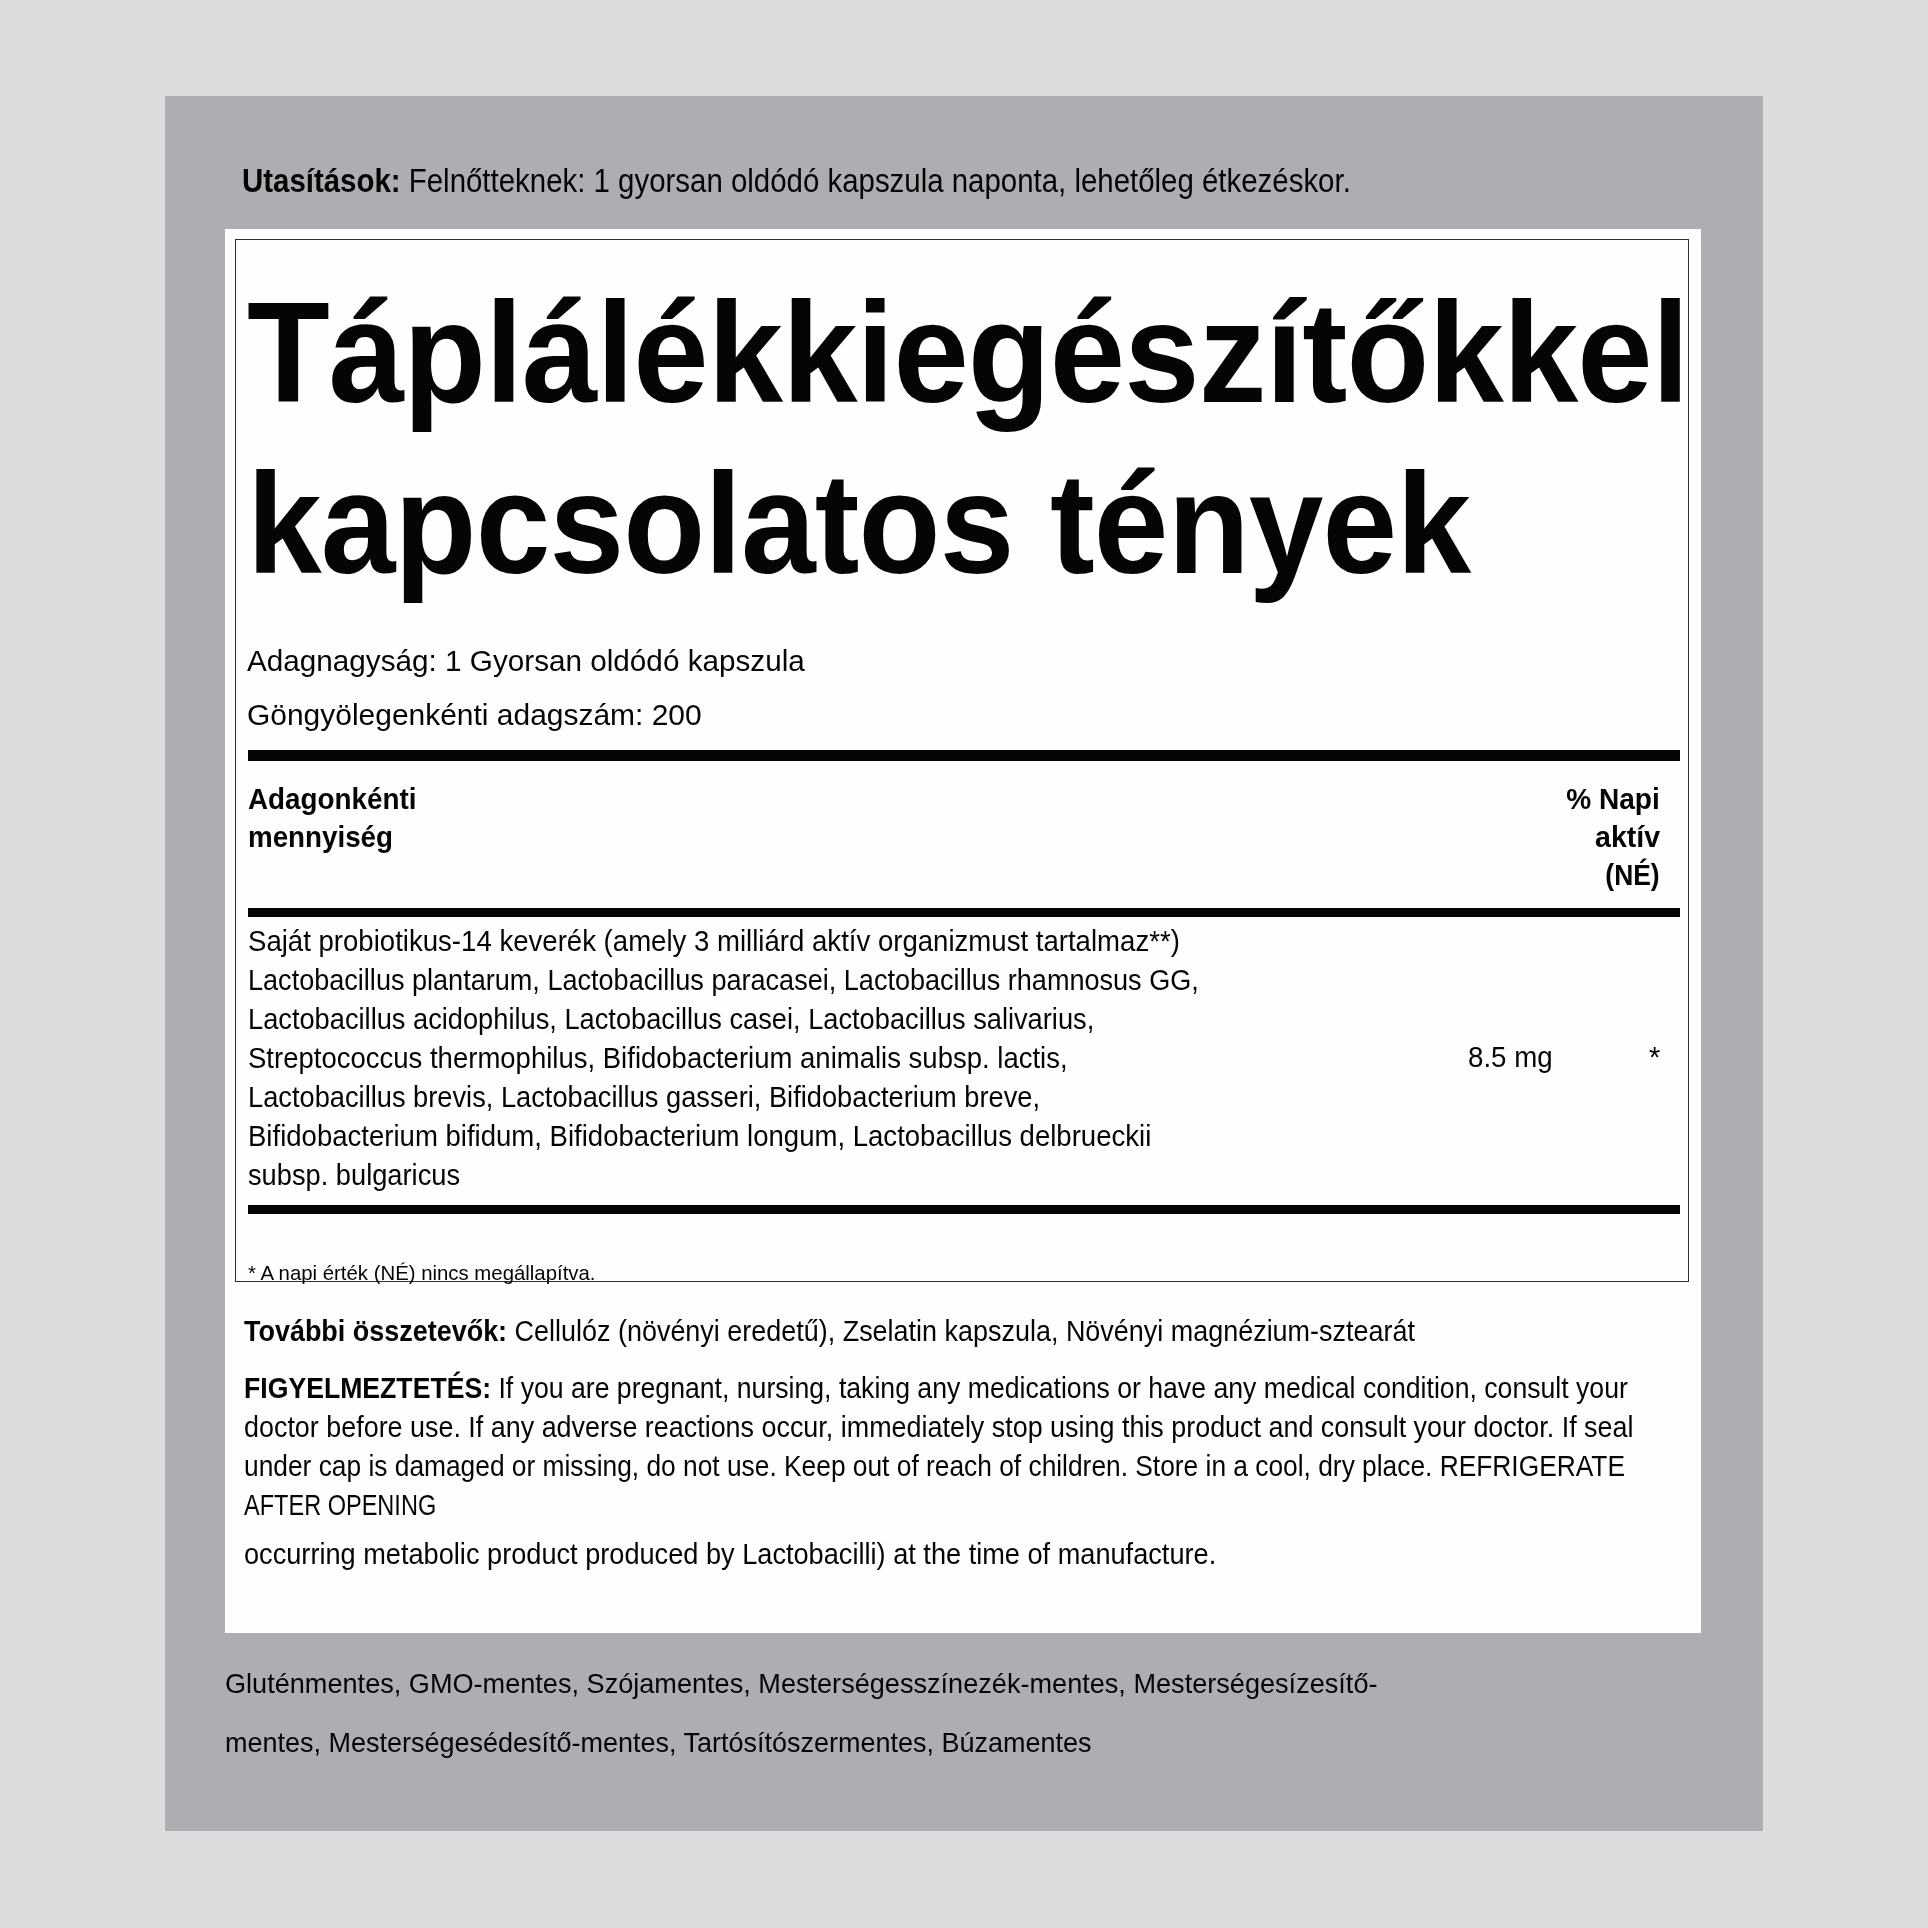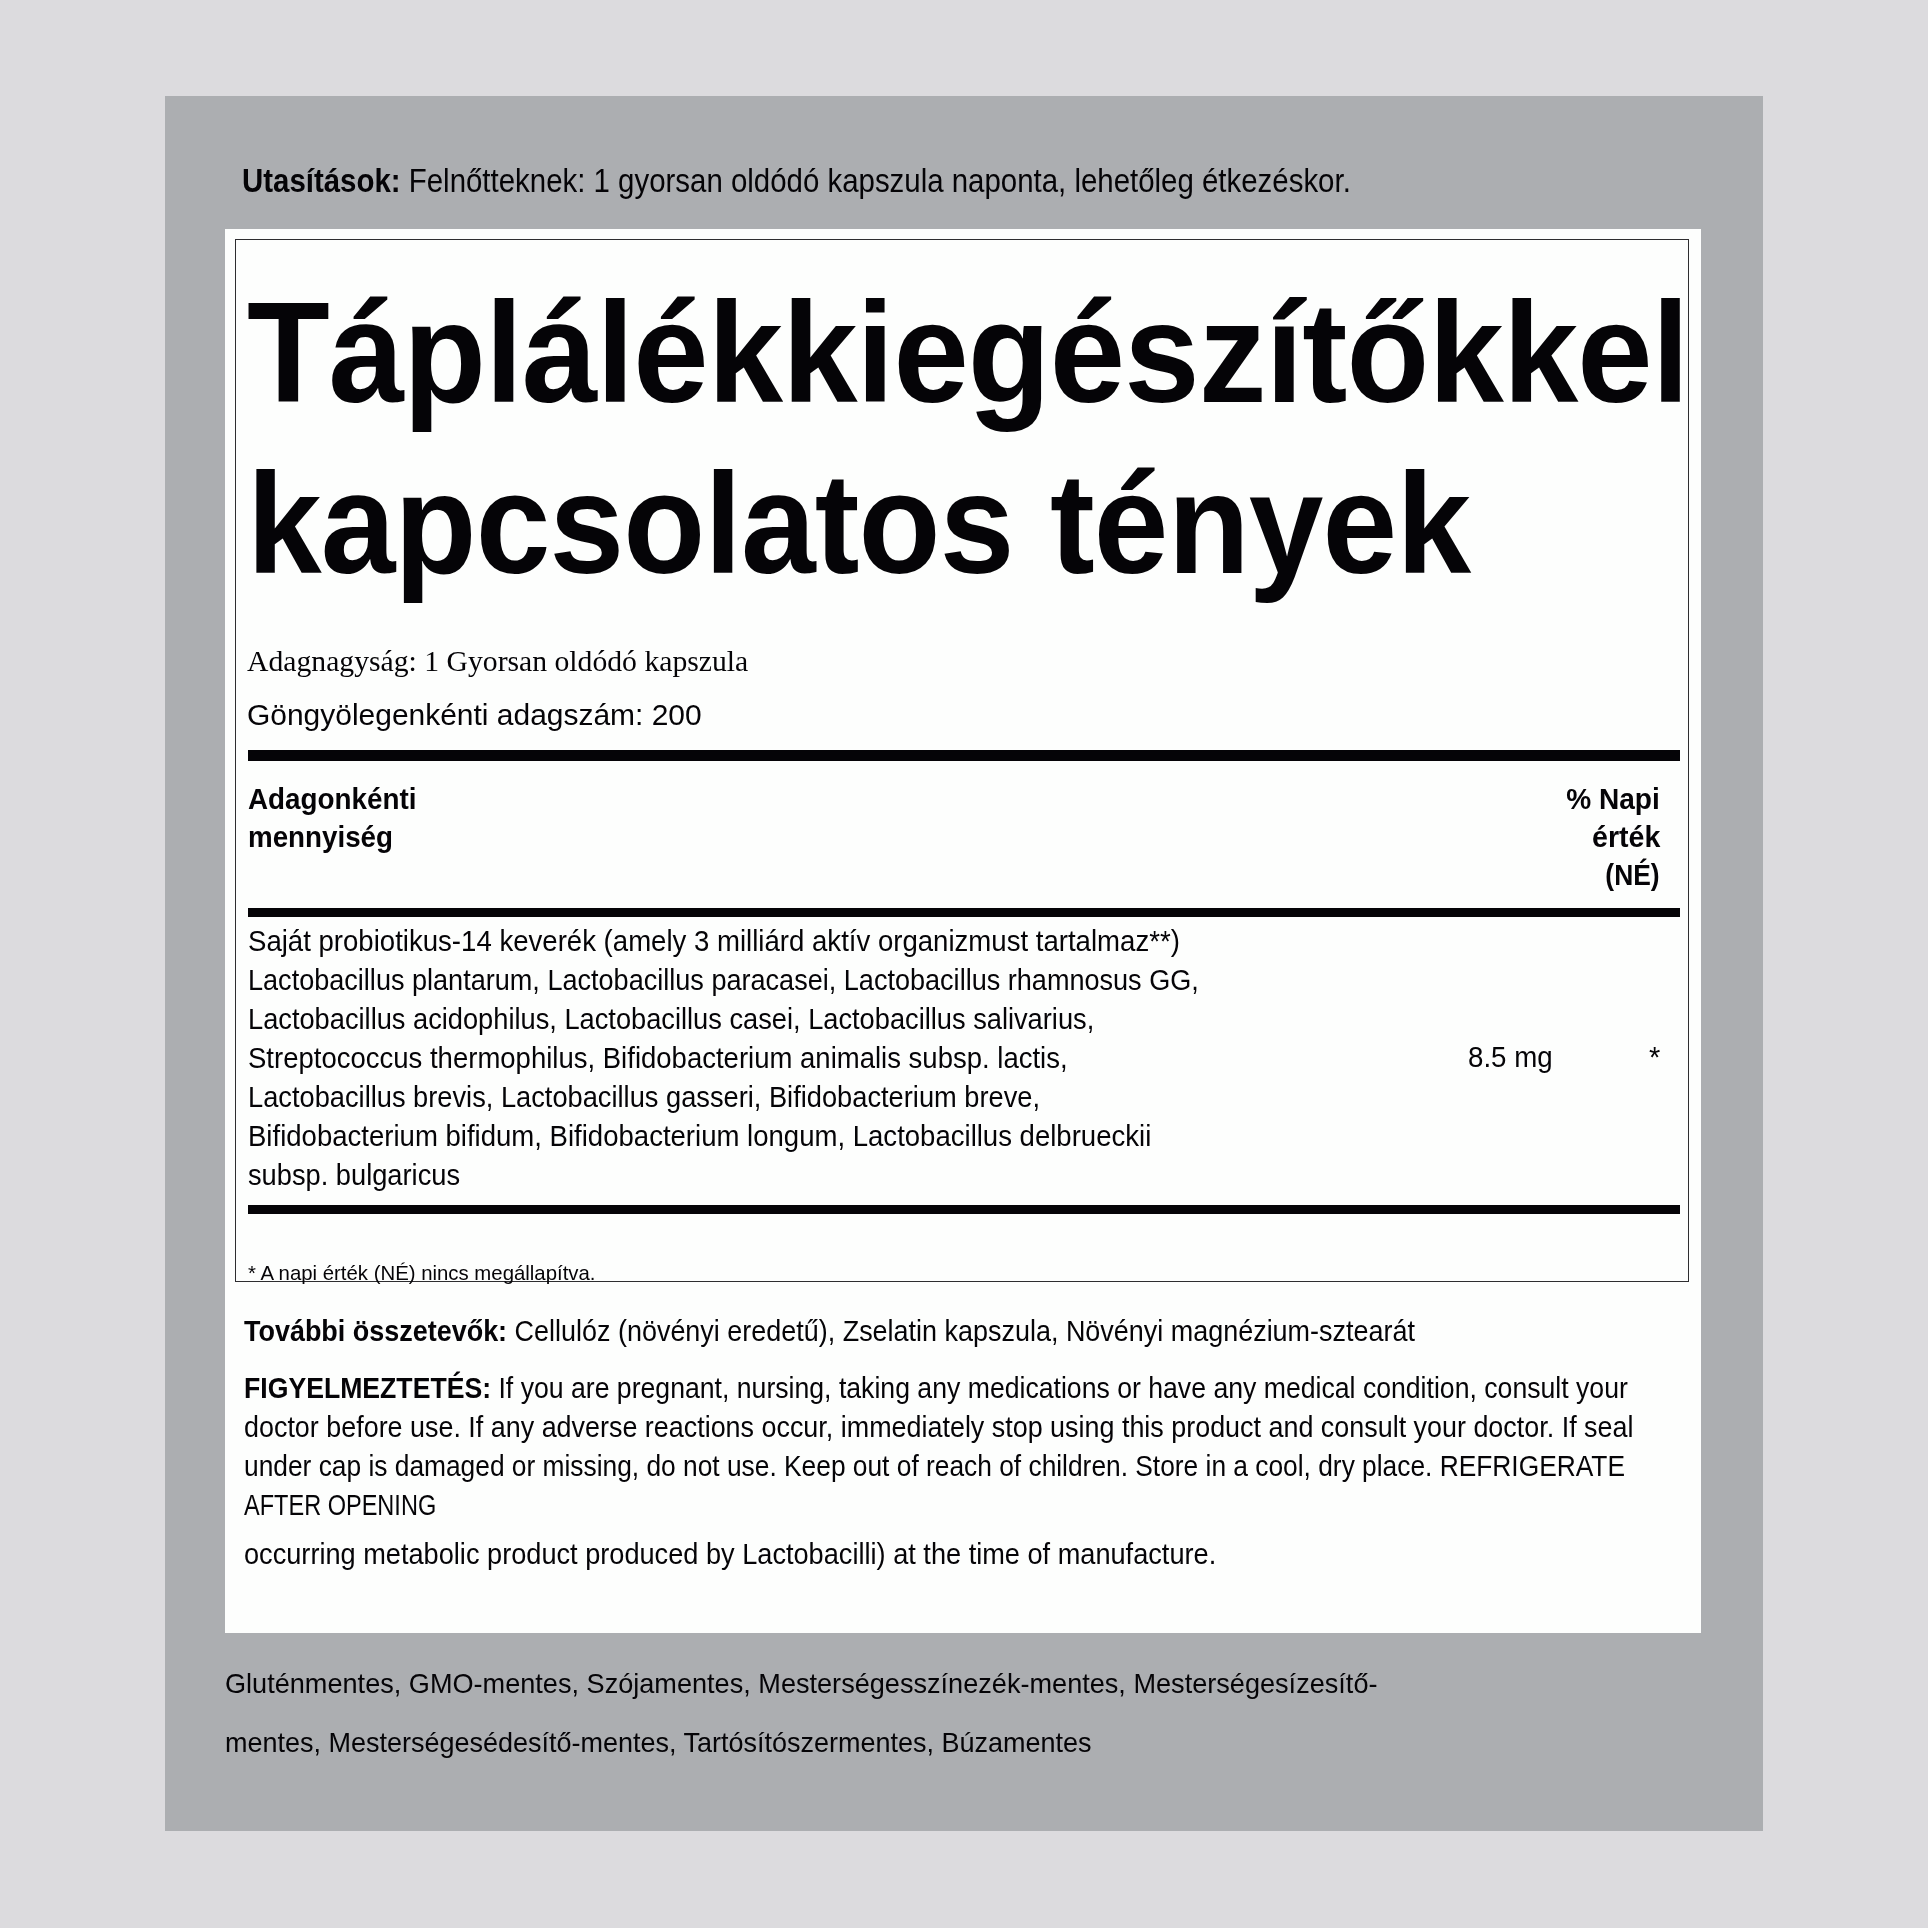--- a/index.html
+++ b/index.html
@@ -41,36 +41,36 @@
 <div class="white-panel"></div>
 <div class="facts-box"></div>
 
 <div class="abs title-line" style="top:282px;">
   <span class="fit" style="transform: scaleX(0.9538);">Táplálékkiegészítőkkel</span>
 </div>
 <div class="abs title-line" style="top:453px;">
   <span class="fit" style="transform: scaleX(0.9453);">kapcsolatos tények</span>
 </div>
 
-<div class="abs serving" style="top:643px;font-family:Liberation Serif, serif;">
+<div class="abs serving" style="top:643px;">
   <span class="fit" style="transform: scaleX(0.9895);">Adagnagyság: 1 Gyorsan oldódó kapszula</span>
 </div>
 <div class="abs serving" style="top:697px;">
   <span class="fit" style="transform: scaleX(0.9986);">Göngyölegenkénti adagszám: 200</span>
 </div>
 
 <div class="rule" style="top:750px;height:11.3px;"></div>
 
 <div class="abs hdr-left" style="top:780px;">
   <div><span class="fit" style="transform: scaleX(0.9588);">Adagonkénti</span></div>
   <div><span class="fit" style="transform: scaleX(0.9571);">mennyiség</span></div>
 </div>
 <div class="abs hdr-right" style="top:780px;right:268px;">
   <div><span class="fit-r" style="transform: scaleX(0.9675);">% Napi</span></div>
-  <div><span class="fit-r" style="transform: scaleX(0.985);">érték</span></div>
+  <div><span class="fit-r" style="transform: scaleX(0.985);">aktív</span></div>
   <div><span class="fit-r" style="transform: scaleX(0.9103);">(NÉ)</span></div>
 </div>
 
 <div class="rule" style="top:908px;height:8.5px;"></div>
 
 <div class="abs ingr" style="top:922px;">
   <div><span class="fit" style="transform: scaleX(0.9509);">Saját probiotikus-14 keverék (amely 3 milliárd aktív organizmust tartalmaz**)</span></div>
   <div><span class="fit" style="transform: scaleX(0.9333);">Lactobacillus plantarum, Lactobacillus paracasei, Lactobacillus rhamnosus GG,</span></div>
   <div><span class="fit" style="transform: scaleX(0.9391);">Lactobacillus acidophilus, Lactobacillus casei, Lactobacillus salivarius,</span></div>
   <div><span class="fit" style="transform: scaleX(0.9487);">Streptococcus thermophilus, Bifidobacterium animalis subsp. lactis,</span></div>

